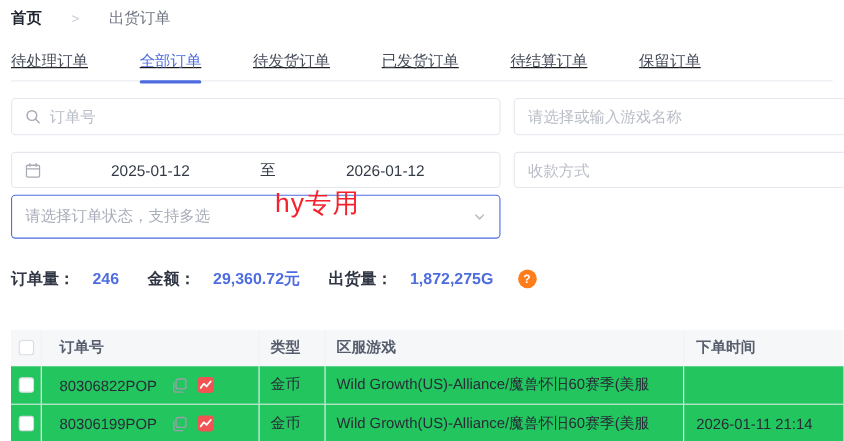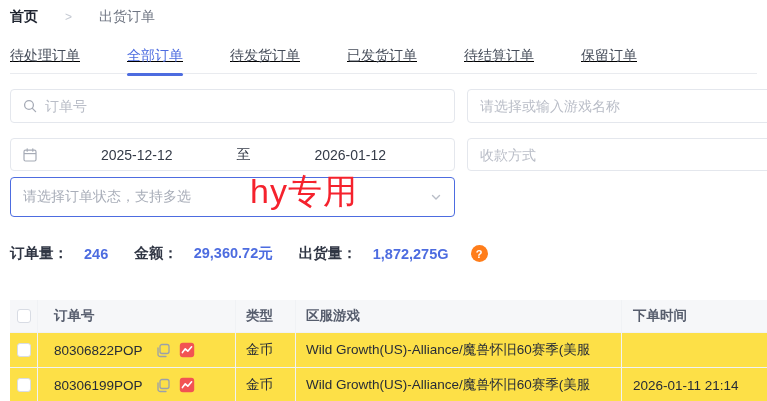--- a/index.html
+++ b/index.html
@@ -35,33 +35,33 @@
   #f-game{left:467px;top:89px;width:320px;height:34px;}
   #f-date{left:10px;top:138px;width:445px;height:33px;}
   #f-pay{left:467px;top:138px;width:320px;height:33px;}
   #f-status{left:10px;top:177px;width:445px;height:40px;border-color:var(--accent);cursor:pointer;gap:28px;}
   .date-part{flex:1;text-align:center;font-size:14px;color:#343b48;}
   .date-sep{font-size:14px;color:#343b48;}
   .select-ph{flex:1;font-size:14px;color:#a9aeb9;}
   .icon-gray{flex:none;display:flex;}
 
   
-  .hy-overlay{position:absolute;left:250px;top:169px;font-size:34px;font-weight:500;color:var(--danger);z-index:5;letter-spacing:1px;}
+  .hy-overlay{position:absolute;left:250px;top:169px;font-size:24px;font-weight:500;color:var(--danger);z-index:5;letter-spacing:1px;}
 
   
   .stats{position:absolute;top:244px;left:10px;display:flex;align-items:center;font-size:14.5px;}
   .stat-label{color:#30364455;color:#303644;font-weight:600;}
   .stat-label.gap{margin-left:26px;}
   .stat-value{color:var(--accent);font-weight:700;margin-left:16px;}
   .help-badge{margin-left:22px;width:17px;height:17px;border-radius:50%;background:var(--orange);color:#fff;
     font-size:11px;font-weight:700;display:flex;align-items:center;justify-content:center;cursor:pointer;}
 
   
   .table{position:absolute;top:300px;left:10px;width:757px;font-size:13.5px;}
-  .trow{display:flex;align-items:center;height:35px;border-bottom:1px solid var(--grid);color:#272c37;background:#fde047;}
+  .trow{display:flex;align-items:center;height:35px;border-bottom:1px solid var(--grid);color:#272c37;background:#22c55e;}
   .thead{height:33px;background:#f6f7f9;color:#565d6d;font-weight:600;}
   .cell{height:100%;display:flex;align-items:center;padding:0 10px;border-right:1px solid var(--grid);overflow:hidden;white-space:nowrap;}
   .c0{width:28px;flex:none;justify-content:center;padding:0;}
   .c1{width:198px;flex:none;padding-left:16px;gap:9px;}
   .c2{width:60px;flex:none;}
   .c3{width:326px;flex:none;}
   .c4{flex:1;border-right:none;padding-left:11px;}
   .checkbox{width:14px;height:14px;border:1px solid #d8dce4;border-radius:3px;background:#fff;cursor:pointer;flex:none;}
   .row-icons{display:flex;align-items:center;gap:8px;margin-left:4px;}
   .ic-btn{display:flex;cursor:pointer;}
@@ -100,21 +100,21 @@
 
 <div class="field" id="f-date">
   <span class="icon-gray">
     <svg width="14" height="14" viewBox="0 0 14 14">
         <rect x="1" y="2.2" width="12" height="10.8" rx="1.5" fill="none" stroke="#a6abb6" stroke-width="1.2"></rect>
         <line x1="1" y1="5.6" x2="13" y2="5.6" stroke="#a6abb6" stroke-width="1.2"></line>
         <line x1="4.2" y1="0.8" x2="4.2" y2="3.2" stroke="#a6abb6" stroke-width="1.2" stroke-linecap="round"></line>
         <line x1="9.8" y1="0.8" x2="9.8" y2="3.2" stroke="#a6abb6" stroke-width="1.2" stroke-linecap="round"></line>
       </svg>
   </span>
-  <span class="date-part">2025-12-12</span>
+  <span class="date-part">2025-01-12</span>
   <span class="date-sep">至</span>
   <span class="date-part">2026-01-12</span>
 </div>
 
 <div class="field" id="f-pay">
   <input placeholder="收款方式" style="">
 </div>
 
 <div class="field" id="f-status">
   <span class="select-ph">请选择订单状态，支持多选</span>

